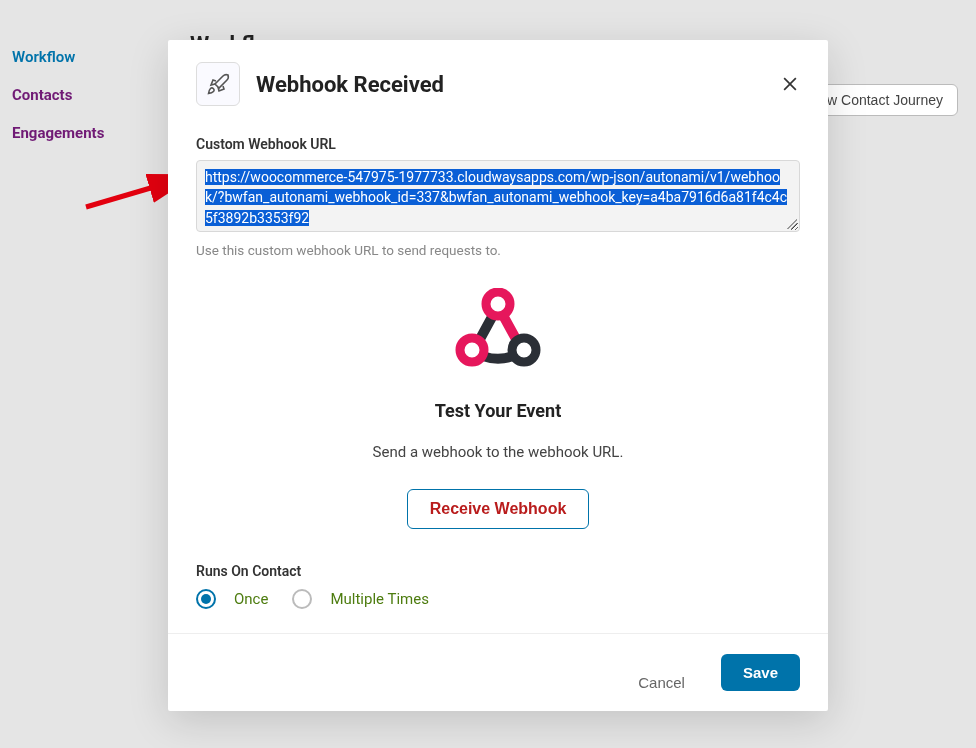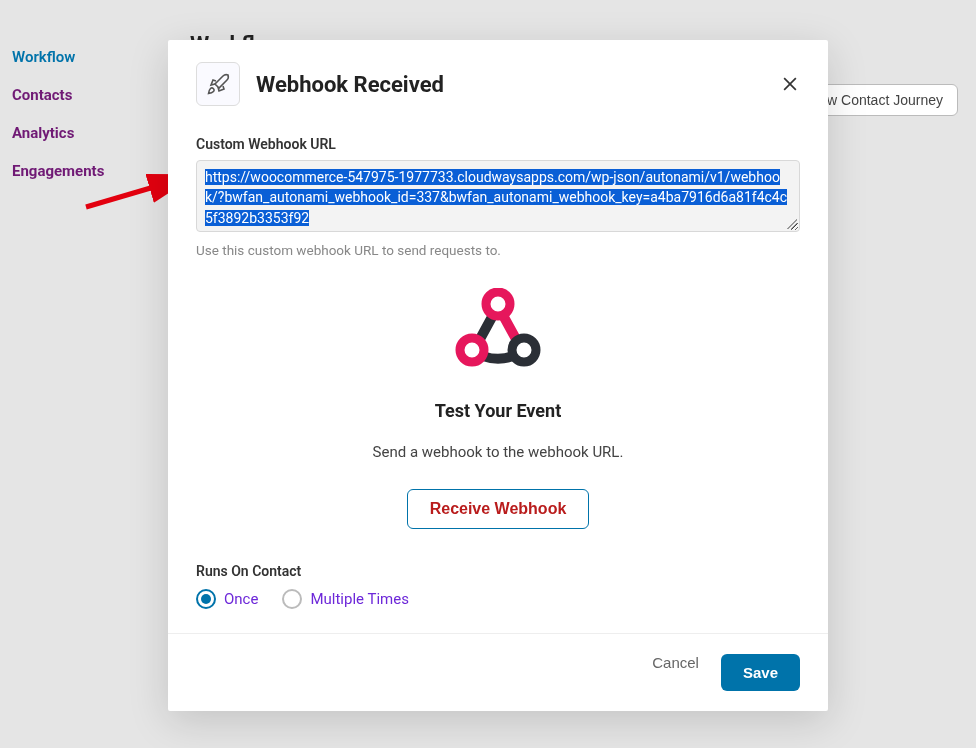--- a/index.html
+++ b/index.html
@@ -161,44 +161,44 @@
     .runs-block { margin-top: 24px; }
     .radio-row {
       display: flex;
       align-items: center;
       gap: 24px;
       margin-top: 10px;
     }
     .radio-item {
       display: flex;
       align-items: center;
-      gap: 8px;
-      cursor: pointer;
-      font-size: 15px;
-      color: #6d28d9;
+      gap: 18px;
+      cursor: pointer;
+      font-size: 15px;
+      color: #4d7c0f;
     }
     .radio-circle {
       width: 20px; height: 20px;
       border: 2px solid #bbb;
       border-radius: 50%;
       display: flex; align-items: center; justify-content: center;
     }
     .radio-circle.checked { border-color: #0073aa; }
     .radio-dot {
       width: 10px; height: 10px;
       background: #0073aa;
       border-radius: 50%;
     }
     .modal-footer {
       border-top: 1px solid #eee;
       padding: 20px 28px;
       display: flex;
       justify-content: flex-end;
-      gap: 22px;
-      align-items: flex-start;
+      gap: 36px;
+      align-items: flex-end;
     }
     .btn-cancel {
       background: none;
       border: none;
       color: #666;
       font-size: 15px;
       font-weight: 500;
       cursor: pointer;
     }
     .btn-save {
@@ -211,21 +211,20 @@
       font-weight: 600;
       cursor: pointer;
     }
   </style>
 </head>
 <body>
 
 <div class="sidebar">
   <div class="sidebar-item active">Workflow</div>
   <div class="sidebar-item">Contacts</div>
-  <div class="sidebar-item">Analytics</div>
   <div class="sidebar-item">Engagements</div>
 </div>
 
 <div class="page-title-bg">Workflow</div>
 
 <button class="btn-journey">ew Contact Journey</button>
 
 <svg class="arrow" width="120" height="50">
   <defs>
     <marker id="ah" markerWidth="10" markerHeight="10" refX="8" refY="3" orient="auto">

